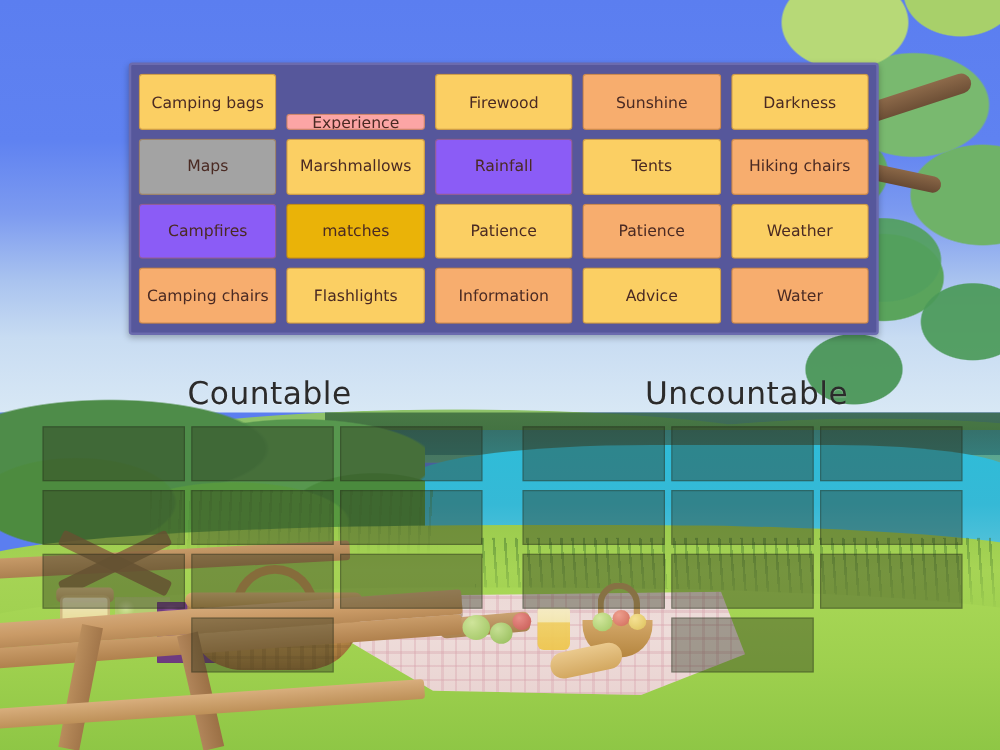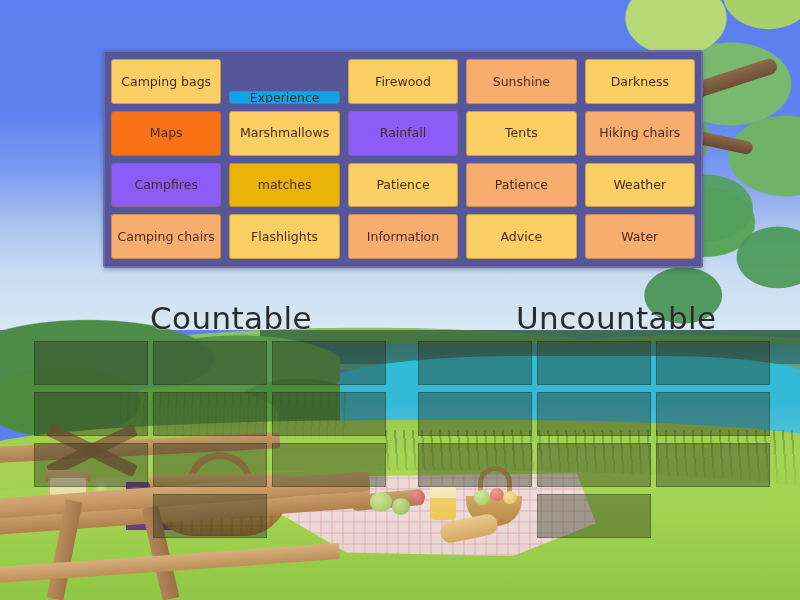--- a/index.html
+++ b/index.html
@@ -257,21 +257,21 @@
   .dropcell {
     position: absolute;
     background: rgba(44, 52, 30, 0.40);
     border: 1px solid rgba(30,36,20,0.30);
   }
 
   
   .cat-heading {
     position: absolute;
     font-family: "DejaVu Sans", sans-serif;
-    font-size: 31px;
+    font-size: 25px;
     letter-spacing: .4px;
     color: #2b2b2b;
     white-space: nowrap;
     text-shadow: 0 1px 1px rgba(255,255,255,.35);
   }
   #cat-countable  { left: 150px; top: 300px; }
   #cat-uncountable{ left: 516px; top: 300px; }
 
   
   #tile-panel {
@@ -389,25 +389,25 @@
       <div class="dropcell" style="left: 656px; top: 443px; width: 114px; height: 44px;"></div>
       <div class="dropcell" style="left: 153px; top: 494px; width: 114px; height: 44px;"></div>
       <div class="dropcell" style="left: 537px; top: 494px; width: 114px; height: 44px;"></div>
     </div>
 
   <div class="cat-heading" id="cat-countable">Countable</div>
   <div class="cat-heading" id="cat-uncountable">Uncountable</div>
 
   <div id="tile-panel" style="background: rgb(86, 87, 155);">
       <div class="tile gold" style="background: rgb(251, 207, 99);">Camping bags</div>
-      <div class="tile salmon" style="background: #0ea5e9; margin-top: 32px;">Experience</div>
+      <div class="tile salmon" style="background: #fca5a5; margin-top: 32px;">Experience</div>
       <div class="tile gold" style="background: rgb(251, 207, 99);">Firewood</div>
       <div class="tile salmon" style="background: rgb(247, 173, 110);">Sunshine</div>
       <div class="tile gold" style="background: rgb(251, 207, 99);">Darkness</div>
-      <div class="tile salmon" style="background: #f97316;">Maps</div>
+      <div class="tile salmon" style="background: #a3a3a3;">Maps</div>
       <div class="tile gold" style="background: rgb(251, 207, 99);">Marshmallows</div>
       <div class="tile salmon" style="background: #8b5cf6;">Rainfall</div>
       <div class="tile gold" style="background: rgb(251, 207, 99);">Tents</div>
       <div class="tile salmon" style="background: rgb(247, 173, 110);">Hiking chairs</div>
       <div class="tile gold" style="background: #8b5cf6;">Campfires</div>
       <div class="tile salmon" style="background: #eab308;">matches</div>
       <div class="tile gold" style="background: rgb(251, 207, 99);">Patience</div>
       <div class="tile salmon" style="background: rgb(247, 173, 110);">Patience</div>
       <div class="tile gold" style="background: rgb(251, 207, 99);">Weather</div>
       <div class="tile salmon" style="background: rgb(247, 173, 110);">Camping chairs</div>

